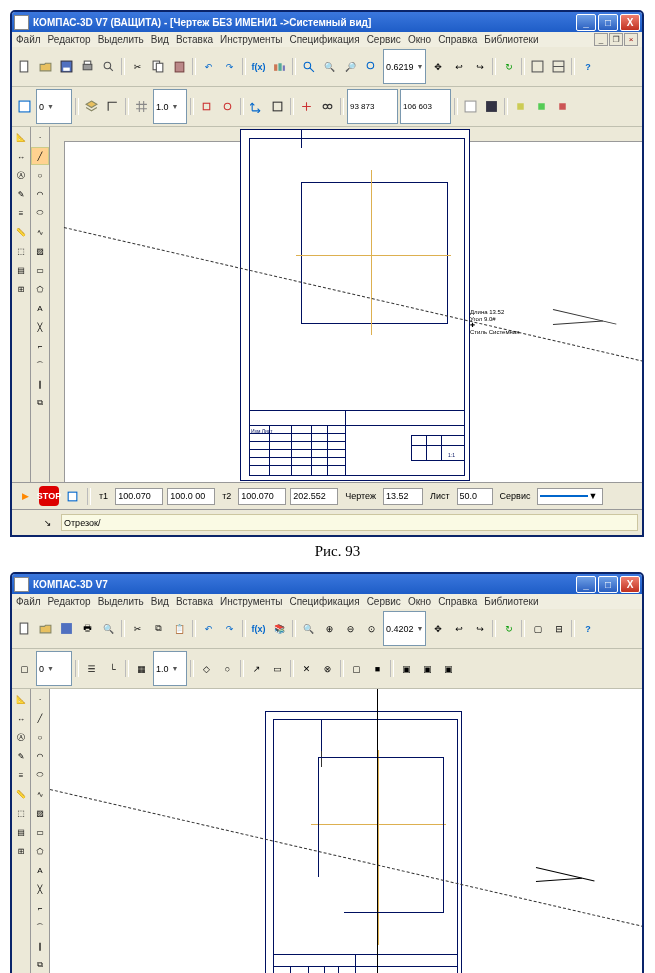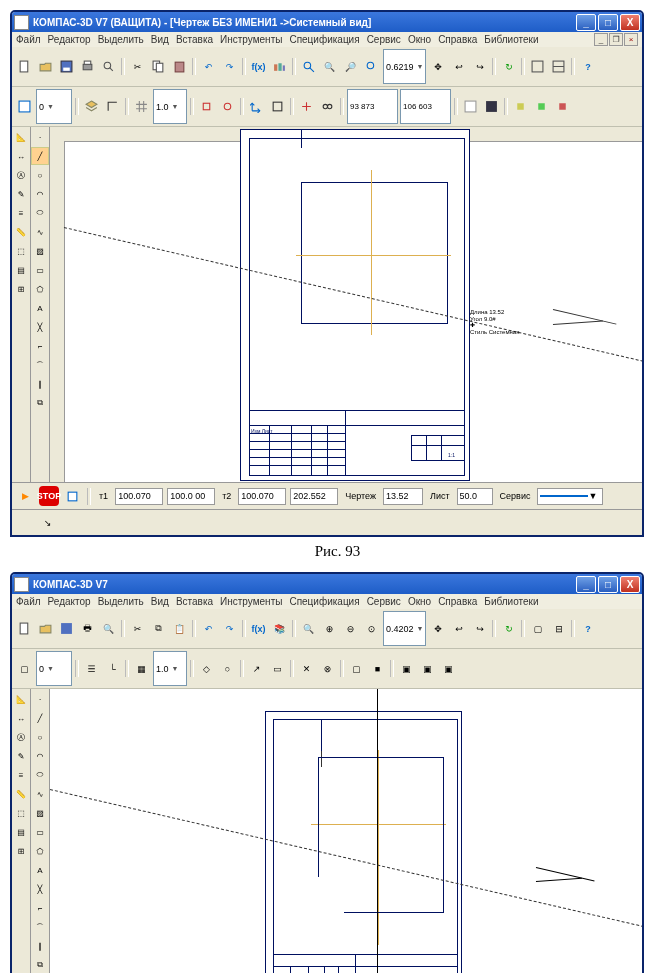--- a/index.html
+++ b/index.html
@@ -382,20 +382,23 @@
           <span>50.0</span>
         </span>
   <span class="sf lbl">Сервис</span>
   <span class="sf" style="width:60px;background:#fff">
           <span style="width:48px;border-top:2px solid #06c;display:inline-block"></span>
           <span class="ar">▼</span>
         </span>
 </div>
 <div class="statusrow" style="padding-left:26px">
   <span class="tb">↘</span>
+  <span class="sf" style="flex:1;background:#fafae4;border-color:#ccc6a0">
+          <span>Отрезок/</span>
+        </span>
 </div>
 
 </div>
 <div class="caption">Рис. 93</div>
 </div>
 
 <div class="fig-wrap">
 <div class="app">
 
 <div class="titlebar">

